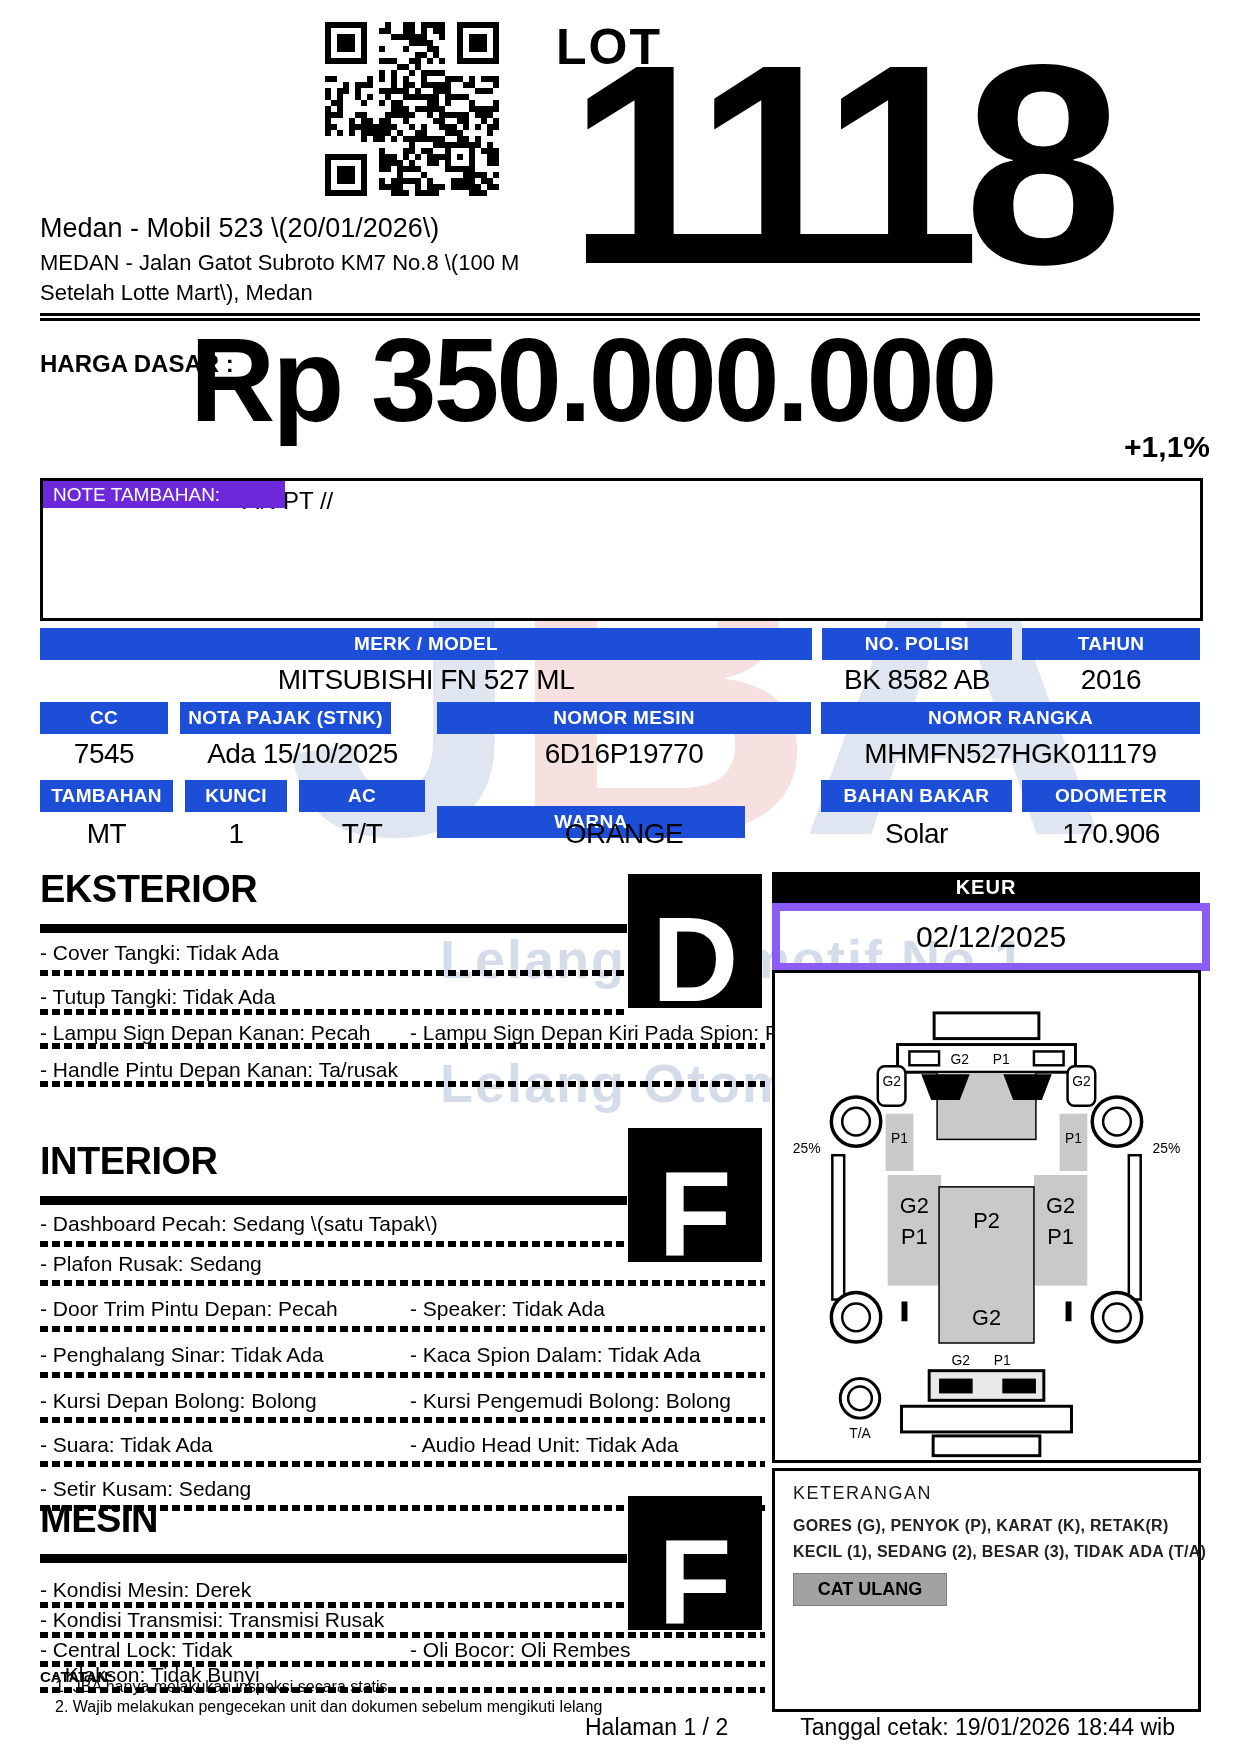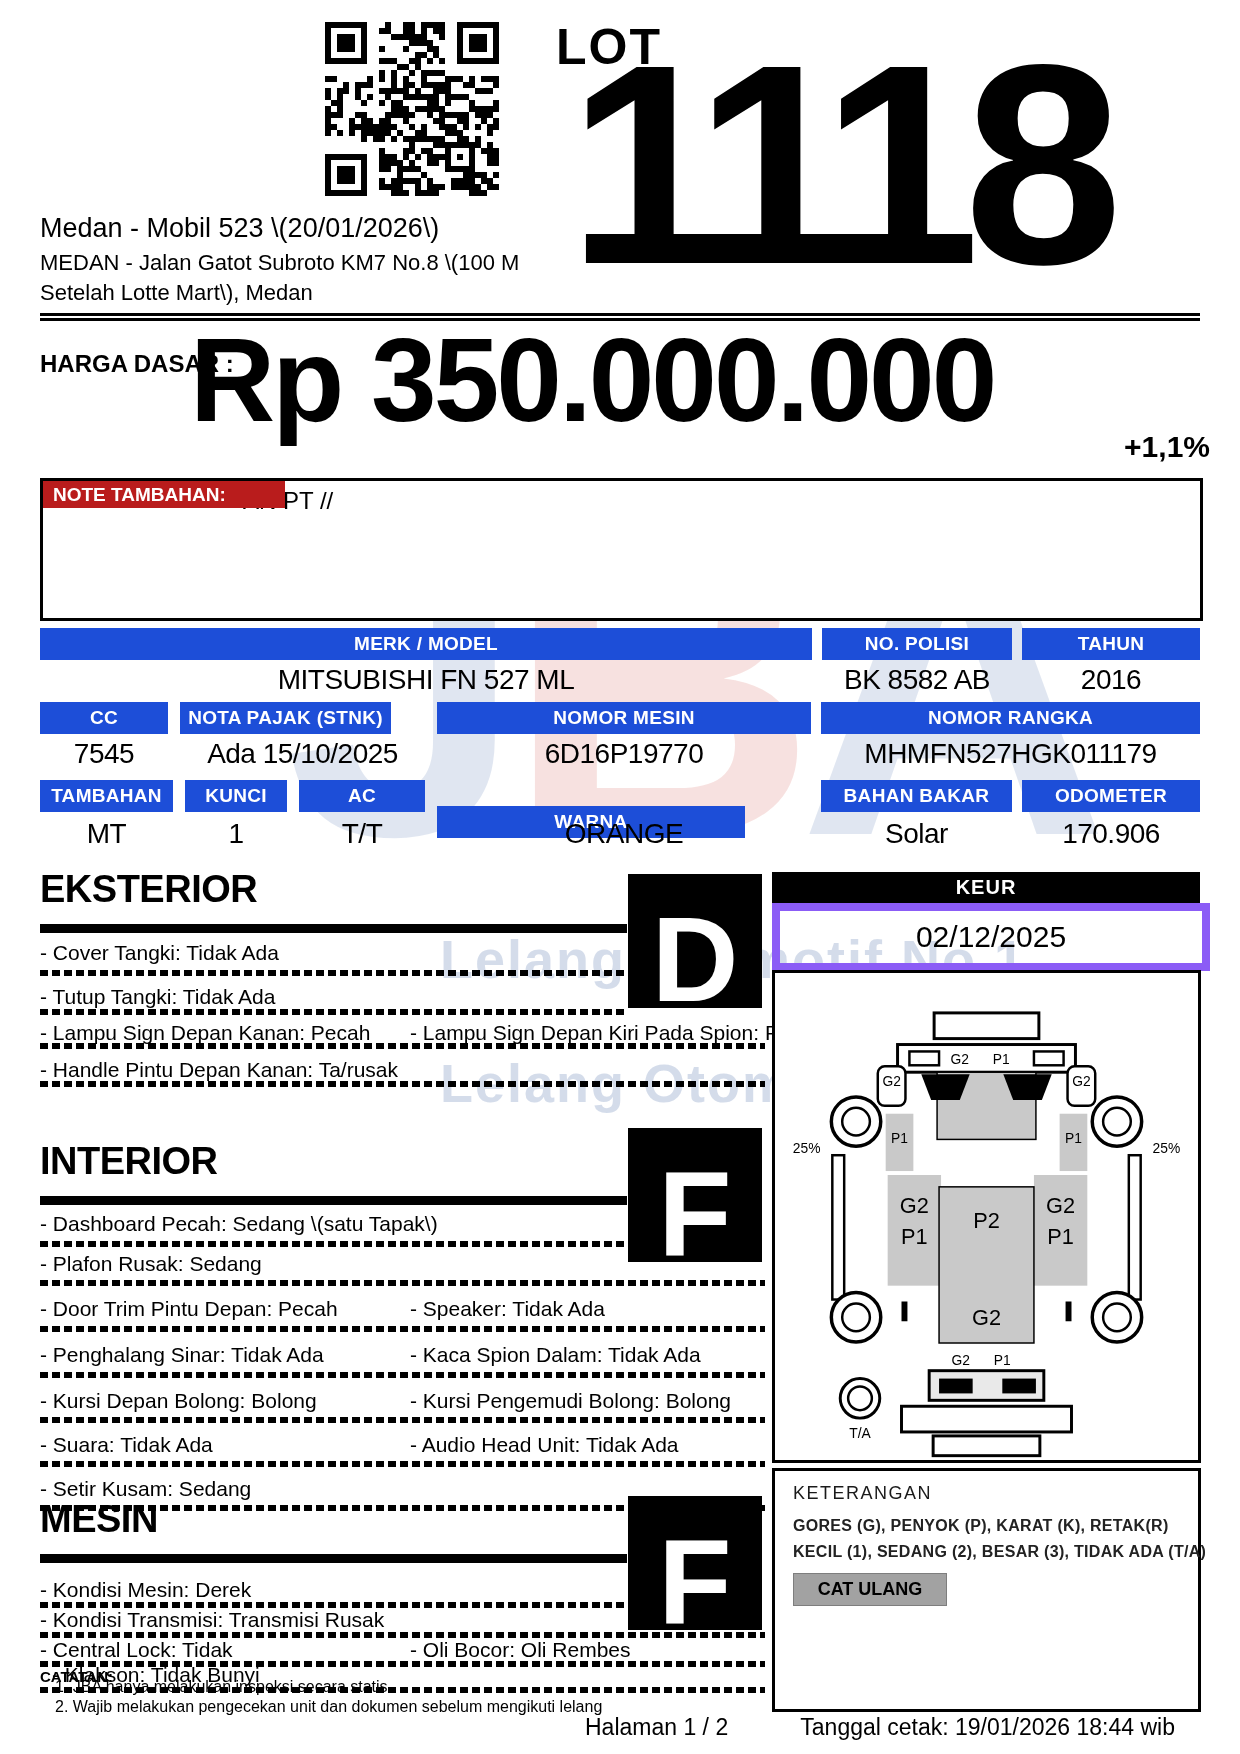--- a/index.html
+++ b/index.html
@@ -17,22 +17,22 @@
   .lot-number{left:568px;top:50px;font-size:285px;font-weight:bold;line-height:.8;letter-spacing:-16px;}
   .hline1{left:40px;top:213px;font-size:27px;}
   .hline2{left:40px;top:250px;font-size:22px;}
   .hline3{left:40px;top:280px;font-size:22px;}
   .rule{left:40px;top:313px;width:1160px;height:0;border-top:8px double #000;}
   .harga-label{left:40px;top:350px;font-size:24px;font-weight:bold;}
   .harga-value{left:190px;top:326px;font-size:118px;font-weight:bold;line-height:.92;letter-spacing:-3px;}
   .pct{left:1010px;top:430px;width:200px;text-align:right;font-size:30px;font-weight:bold;}
   
   .note-box{left:40px;top:478px;width:1157px;height:137px;border:3px solid #000;background:#fff;}
-  .note-label{left:43px;top:481px;width:232px;height:27px;background:#b91c1c;color:#fff;
-              font-size:19px;font-weight:bold;line-height:27px;padding-left:10px;z-index:3;}
+  .note-label{left:43px;top:481px;width:232px;height:27px;background:#6d28d9;color:#fff;
+              font-size:19px;font-weight:normal;line-height:27px;padding-left:10px;z-index:3;}
   .note-text{left:243px;top:487px;font-size:24px;z-index:2;}
   
   .bar{height:32px;background:#1d4ed8;color:#fff;display:flex;align-items:center;justify-content:center;
        font-weight:bold;font-size:19px;letter-spacing:.3px;white-space:nowrap;}
   .val{font-size:28px;text-align:center;white-space:nowrap;letter-spacing:-.5px;}
   
   .sh{font-size:38px;font-weight:bold;letter-spacing:-.5px;}
   .ul{height:9px;background:#000;width:587px;}
   .it{font-size:21px;white-space:nowrap;}
   .dl{height:6px;background:repeating-linear-gradient(90deg,#000 0 8px,rgba(0,0,0,0) 8px 12px);}

